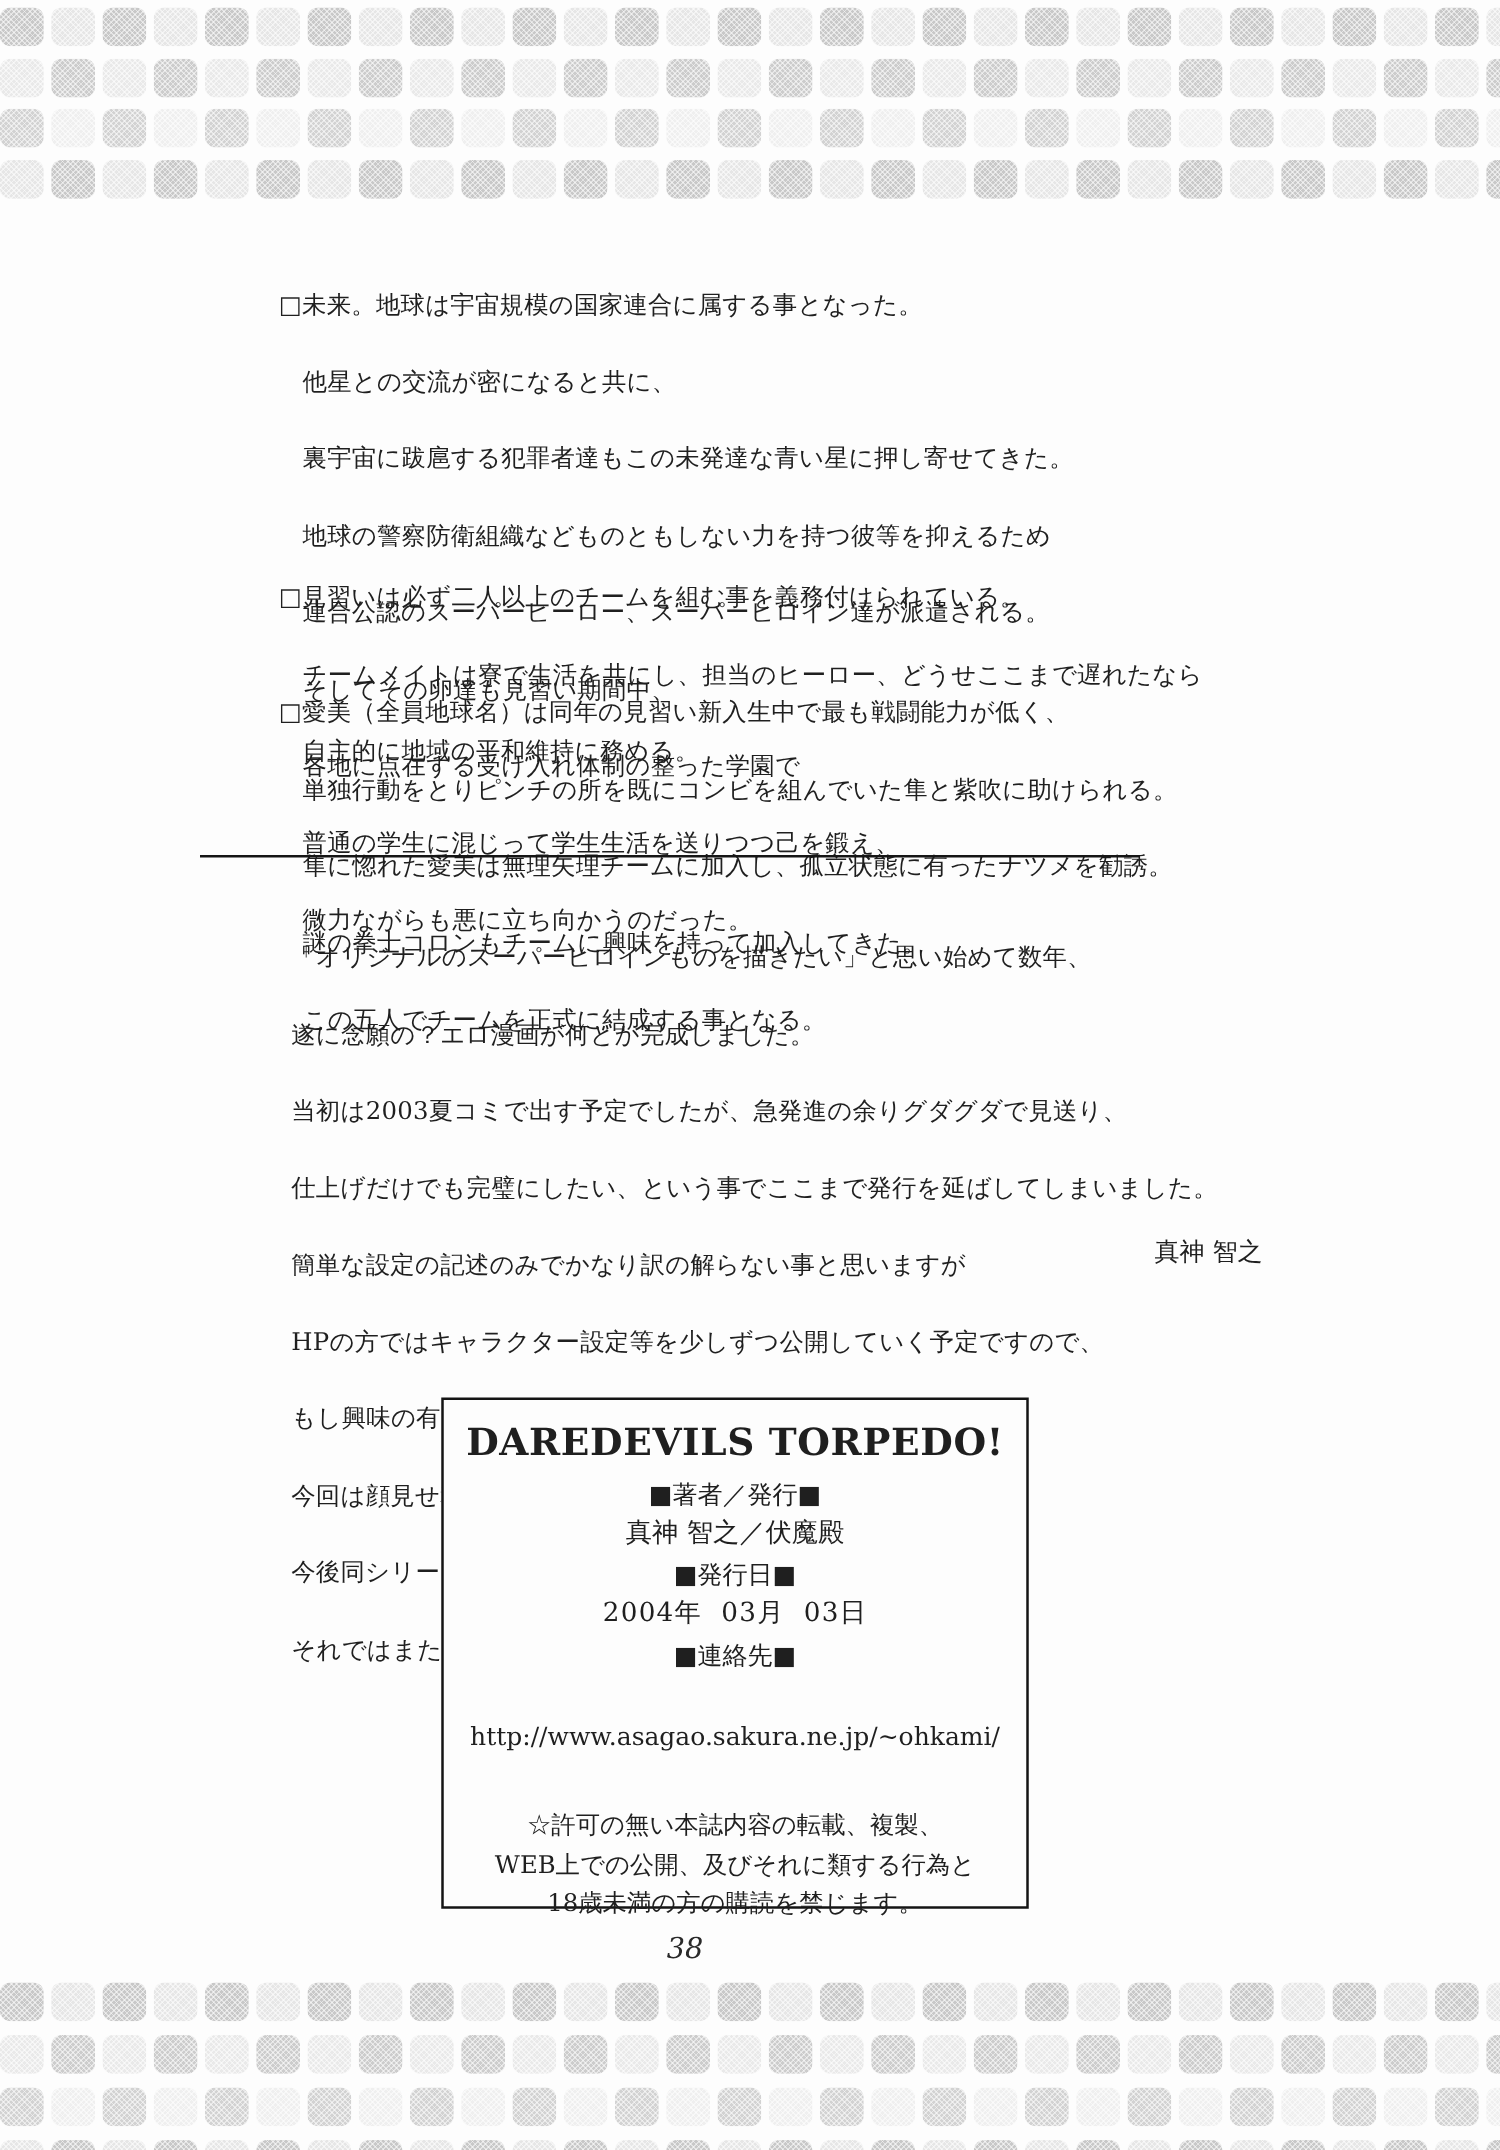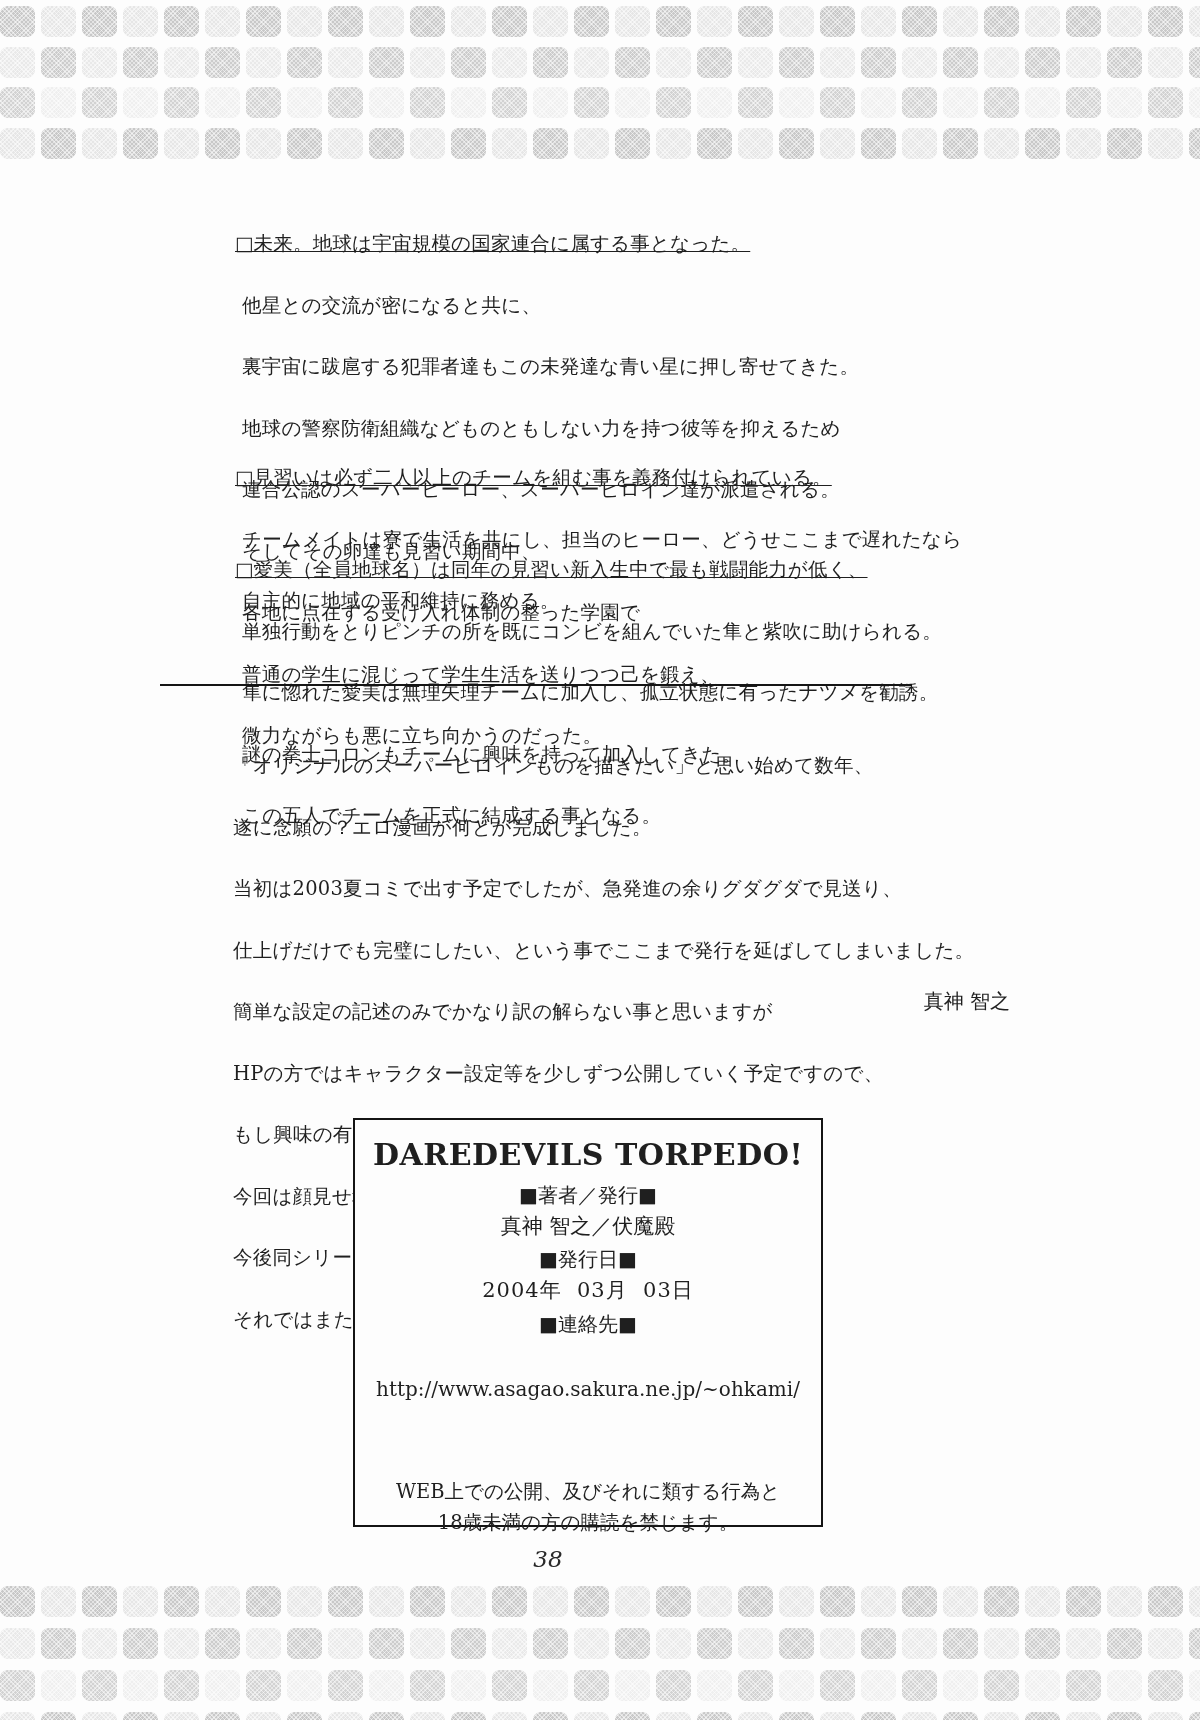--- a/index.html
+++ b/index.html
@@ -24,21 +24,21 @@
       repeating-linear-gradient(-45deg, rgba(255,255,255,.5) 0 1px, rgba(0,0,0,0) 1px 3px);
   }
   
   .para{position:absolute;white-space:pre;}
   .jp-line{
     font-size:19.5px;line-height:23.5px;
     font-weight:500;
     letter-spacing:0.2px;
   }
   .para .jp-line{margin-left:19px;}
-  .para .jp-line.lead{margin-left:12px;text-decoration:underline;}
+  .para .jp-line.lead{margin-left:0;}
   .divider{
     position:absolute;left:160px;top:684px;width:752px;height:2px;
     background:#151515;
   }
   .afterword{position:absolute;left:233px;top:716px;white-space:pre;}
   .signature{
     position:absolute;left:820px;top:988px;width:190px;
     text-align:right;font-size:20px;white-space:pre;
   }
   
@@ -239,20 +239,21 @@
 <div class="signature">真神 智之</div>
 
 <div class="colophon">
   <div class="box-line box-title">DAREDEVILS TORPEDO!</div>
   <div class="box-line bl-1">■著者／発行■</div>
   <div class="box-line bl-2">真神 智之／伏魔殿</div>
   <div class="box-line bl-3">■発行日■</div>
   <div class="box-line bl-4">2004年  03月  03日</div>
   <div class="box-line bl-5">■連絡先■</div>
   <div class="box-line bl-7">http://www.asagao.sakura.ne.jp/~ohkami/</div>
+  <div class="box-line bl-8">☆許可の無い本誌内容の転載、複製、</div>
   <div class="box-line bl-9">WEB上での公開、及びそれに類する行為と</div>
   <div class="box-line bl-10">18歳未満の方の購読を禁じます。</div>
 </div>
 
 <div class="page-number">38</div>
 
 <div class="checker checker-bottom">
     <span class="sq" style="left: 0px; top: 4px; background-color: rgb(200, 200, 200);"></span>
     <span class="sq" style="left: 41px; top: 4px; background-color: rgb(230, 230, 230);"></span>
     <span class="sq" style="left: 82px; top: 4px; background-color: rgb(200, 200, 200);"></span>

